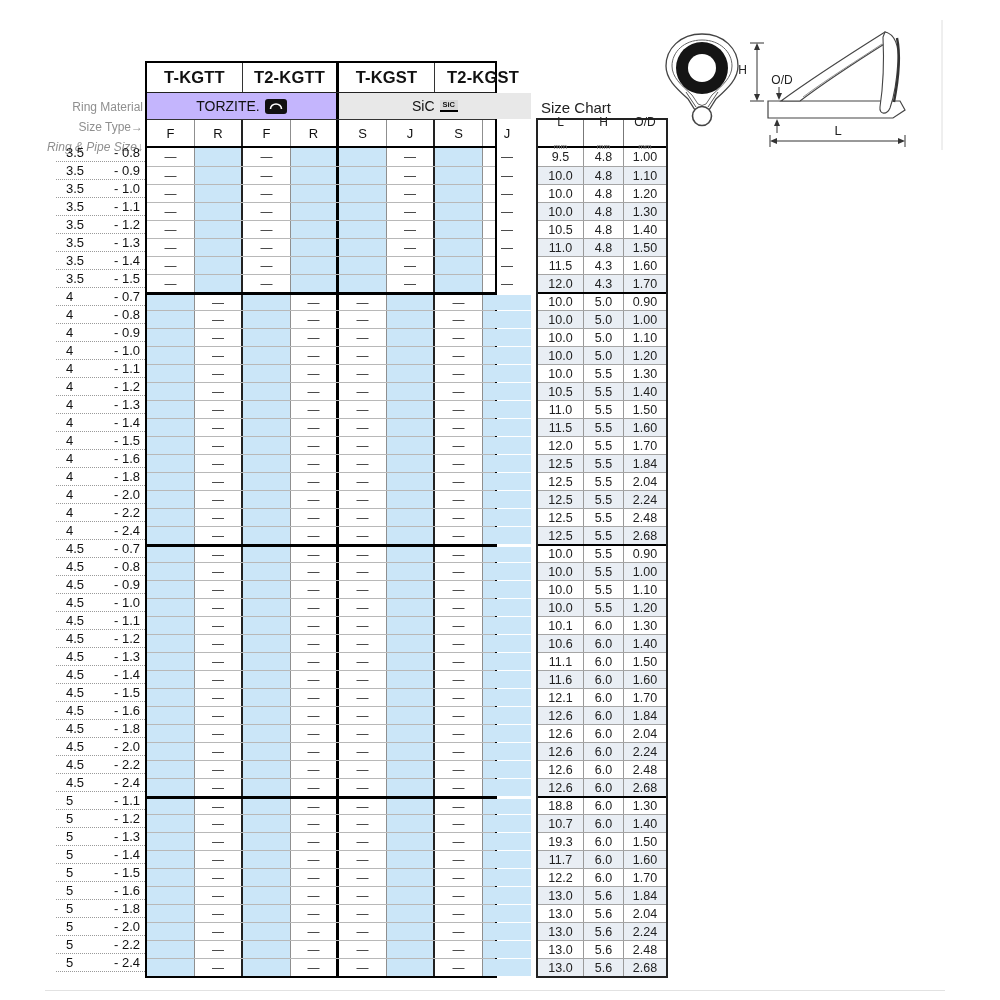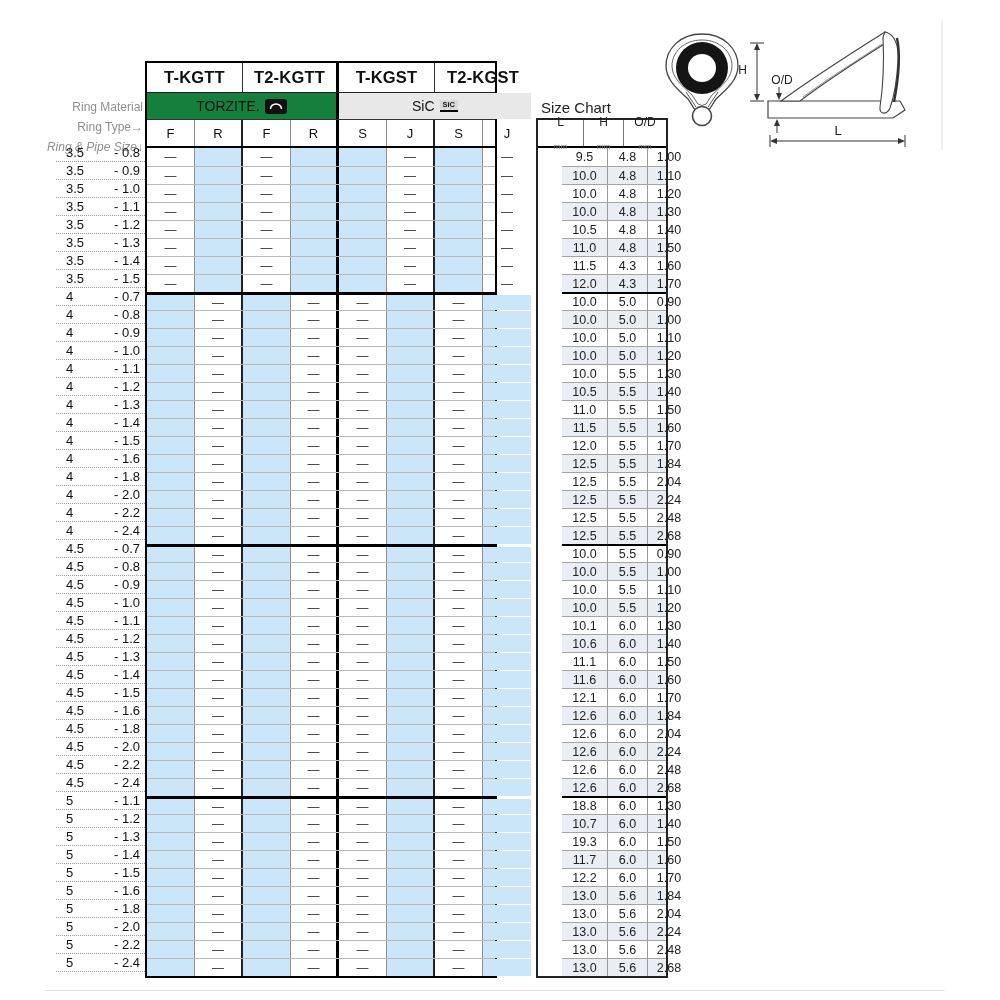--- a/index.html
+++ b/index.html
@@ -10,21 +10,21 @@
   #main{position:absolute;left:145px;top:61px;width:352px;border:2px solid #000;
         box-sizing:border-box;background:#fff;text-align:right;}
   .hrow{display:flex;height:30px;box-sizing:border-box;border-bottom:1px solid #222;}
   .hcell{flex:0 0 96px;box-sizing:border-box;display:flex;align-items:center;justify-content:center;
          font-size:16.5px;font-weight:700;color:#111;letter-spacing:.2px;}
   .hcell.b1{border-right:1px solid #333;}
   .hcell.b3{border-right:3px solid #000;}
   .matrow{display:flex;height:27px;box-sizing:border-box;border-bottom:1px solid #333;}
   .matcell{flex:0 0 192px;box-sizing:border-box;display:flex;align-items:center;justify-content:center;
            gap:5px;font-size:14px;color:#111;}
-  .matcell.torzite{background:#15803d;border-right:3px solid #000;}
+  .matcell.torzite{background:#c4b5fd;border-right:3px solid #000;}
   .matcell.sic{background:#e8e8e8;}
   .sic-badge{font-size:7.5px;font-weight:700;background:#d9d9d9;border-bottom:2px solid #000;
              padding:1px 3px;color:#111;line-height:1.1;}
   .rtrow{display:flex;height:28px;box-sizing:border-box;border-bottom:2px solid #000;}
   .rtcell{flex:0 0 48px;box-sizing:border-box;display:flex;align-items:center;justify-content:center;
           font-size:13px;color:#111;}
   .ct{border-right:1px solid #8f8f8f;}
   .cp{border-right:2px solid #222;}
   .cg{border-right:3px solid #000;}
   .mrow{display:flex;height:18px;box-sizing:border-box;border-top:1px solid #b8b8b8;}
@@ -46,39 +46,39 @@
   #chart-title{position:absolute;left:541px;top:99px;font-size:15px;color:#222;}
   #chart{position:absolute;left:536px;top:118px;width:132px;border:2px solid #222;
          box-sizing:border-box;background:#fff;}
   .chrow{display:flex;height:28px;box-sizing:border-box;border-bottom:2px solid #000;}
   .chcell{box-sizing:border-box;display:flex;flex-direction:column;align-items:center;
           justify-content:center;line-height:1;}
   .chcell .cl{font-size:12px;color:#222;}
   .chcell .cu{font-size:8px;color:#777;margin-top:15px;}
   .w0{flex:0 0 46px;} .w1{flex:0 0 40px;} .w2{flex:0 0 42px;}
   .cb{border-right:1px solid #777;}
-  .crow{display:flex;height:18px;box-sizing:border-box;border-top:1px solid #a5a5a5;margin-left:24px;}
+  .crow{display:flex;height:18px;box-sizing:border-box;border-top:1px solid #a5a5a5;}
   .crow.first{border-top:none;}
   .crow.sep{border-top:2px solid #000;}
   .crow.shade{background:#e9eef4;}
   .ccell{box-sizing:border-box;display:flex;align-items:center;justify-content:center;
          font-size:12.5px;color:#222;}
   .ccell.cb0{border-right:1px solid #9a9a9a;}
 
   
   #diagram{position:absolute;left:648px;top:16px;}
   .edge-bottom{position:absolute;left:45px;top:990px;width:900px;height:1px;background:#e2e2e2;}
 </style>
 </head>
 <body>
 
 <div class="canvas">
 
   <div class="glabel" style="top:101px;">Ring Material</div>
-  <div class="glabel" style="top:121px;">Ring Type→</div>
+  <div class="glabel" style="top:121px;">Size Type→</div>
   <div class="glabel" style="top:141px;font-style:italic;">Ring &amp; Pipe Size↓</div>
 
   <div id="main">
     <div class="hrow">
       <div class="hcell b1">T-KGTT</div>
       <div class="hcell b3">T2-KGTT</div>
       <div class="hcell b1">T-KGST</div>
       <div class="hcell">T2-KGST</div>
     </div>
     <div class="matrow">

